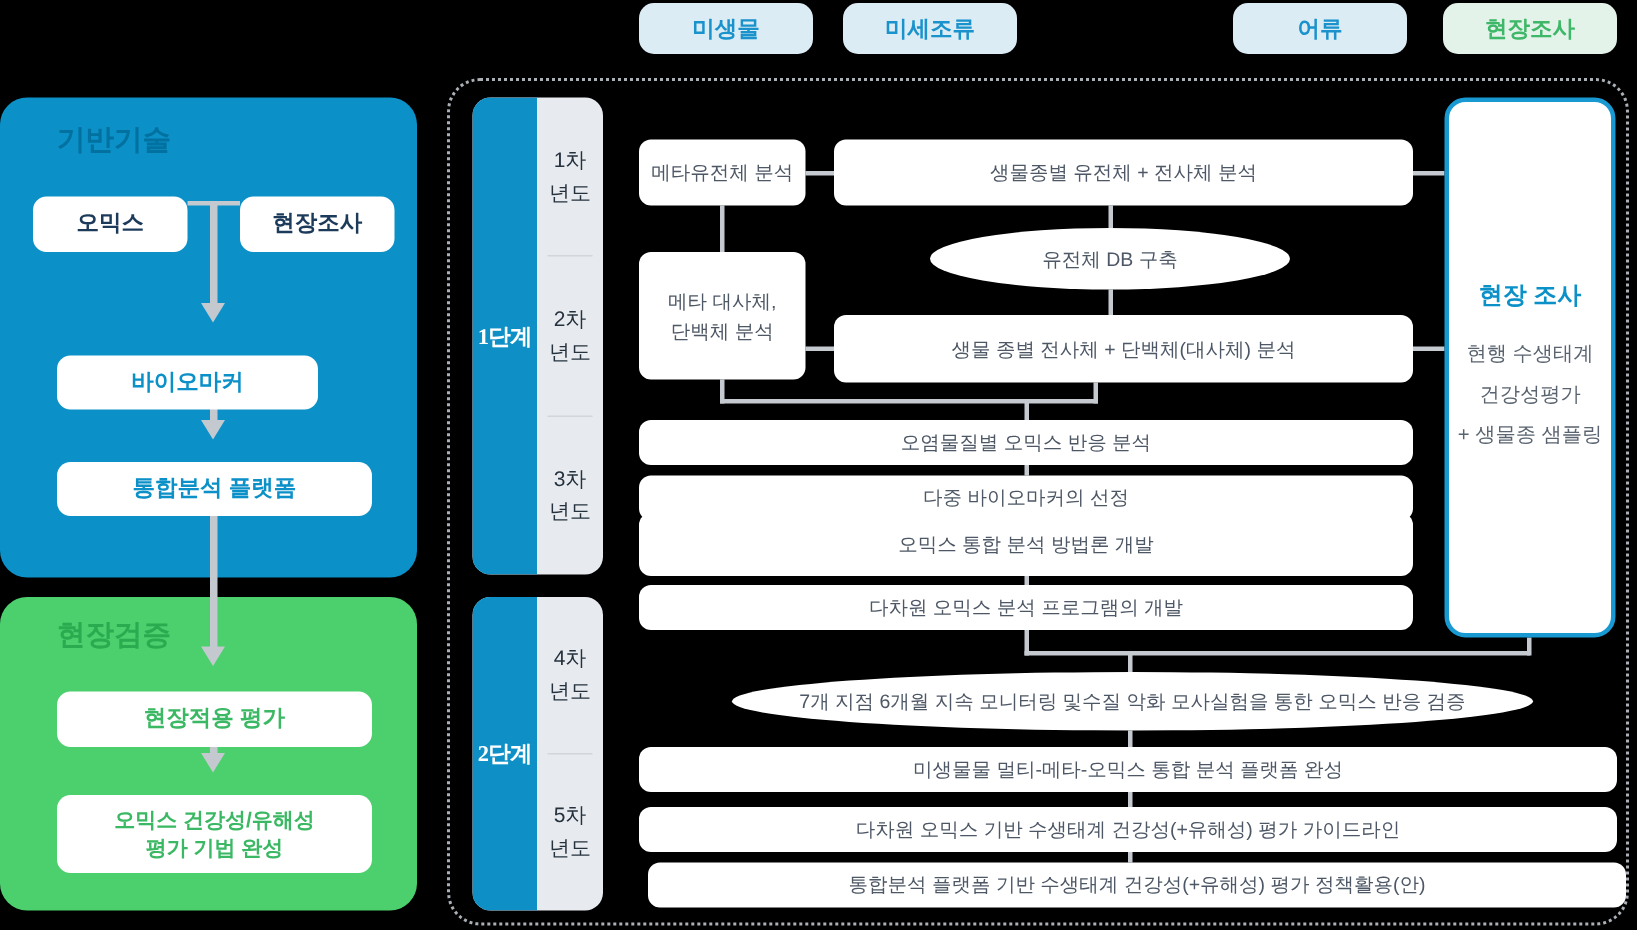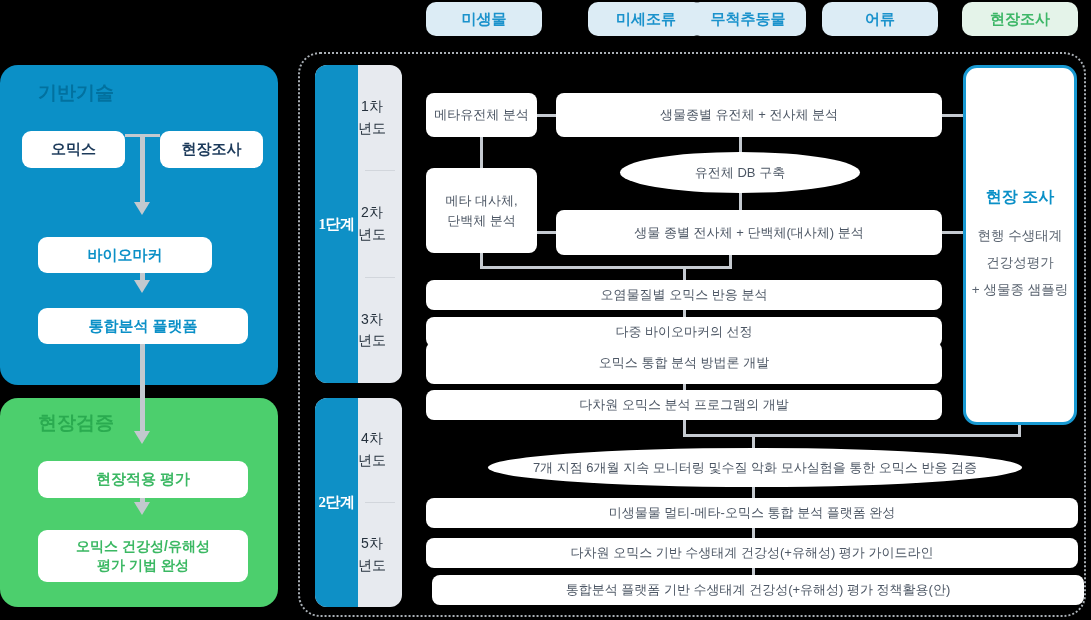--- a/index.html
+++ b/index.html
@@ -51,41 +51,40 @@
   .stageblk{
     position:absolute;left:315px;width:87px;border-radius:12px;overflow:hidden;
     display:flex;background:#e7eaef;
   }
   .stage-strip{
     width:43px;background:#0e90c6;color:#fff;font-weight:bold;font-size:15px;
     display:flex;align-items:center;justify-content:center;letter-spacing:-0.5px;font-family:Liberation Serif, serif;
   }
   .stage-years{flex:1;display:flex;flex-direction:column;}
   .ycell{
-    flex:1;display:flex;align-items:center;text-align:center;
+    flex:1;display:flex;align-items:center;justify-content:center;text-align:center;
     color:#25313d;font-size:14px;line-height:1.55;
   }
   .ydiv{height:1px;background:#d2d6dc;margin:0 7px;}
   .survey-panel{
     position:absolute;left:963px;top:65px;width:114px;height:360px;background:#fff;
     border:3px solid #1899d2;border-radius:14px;box-sizing:border-box;
     display:flex;flex-direction:column;align-items:center;justify-content:center;
     text-align:center;
   }
   .survey-title{color:#0b90c7;font-weight:bold;font-size:16px;margin-bottom:14px;}
   .survey-line{color:#5a6470;font-size:13.5px;line-height:2;}
 </style>
 </head>
 <body>
 
 <div id="stage">
 
   <div class="pill" style="left:426px">미생물</div>
-  <div class="pill" style="left:588px">미세조류</div>
-  <div class="pill" style="left:690px">무척추동물</div>
+  <div class="pill" style="left:562px">미세조류</div>
   <div class="pill" style="left:822px">어류</div>
   <div class="pill green" style="left:962px">현장조사</div>
 
   <div class="dashed"></div>
 
   <div class="panel blue"></div>
   <div class="panel-title blue">기반기술</div>
 
   <div class="panel green"></div>
   <div class="panel-title green">현장검증</div>

